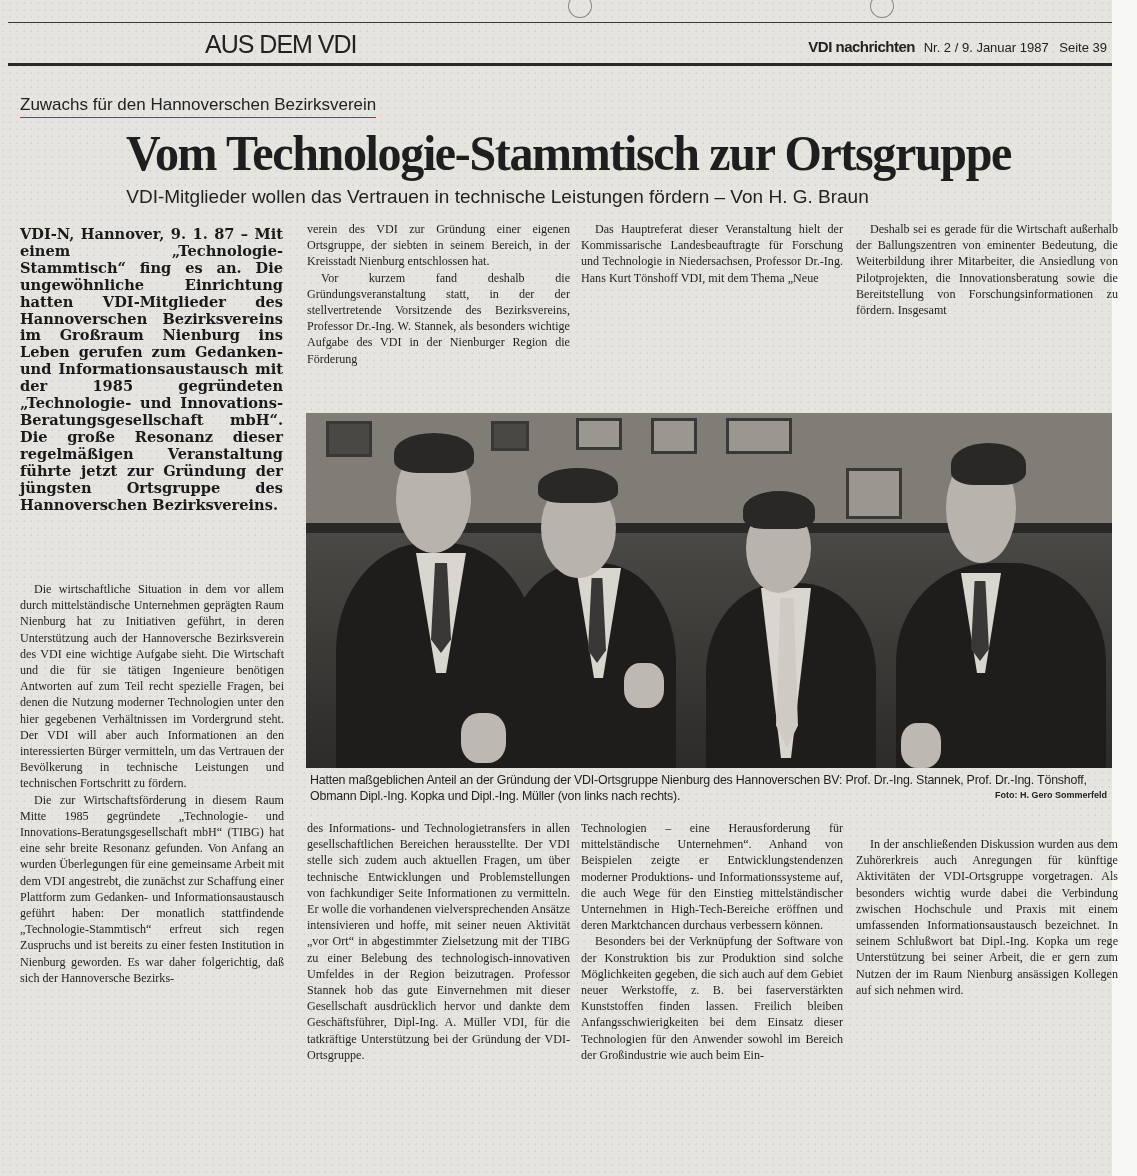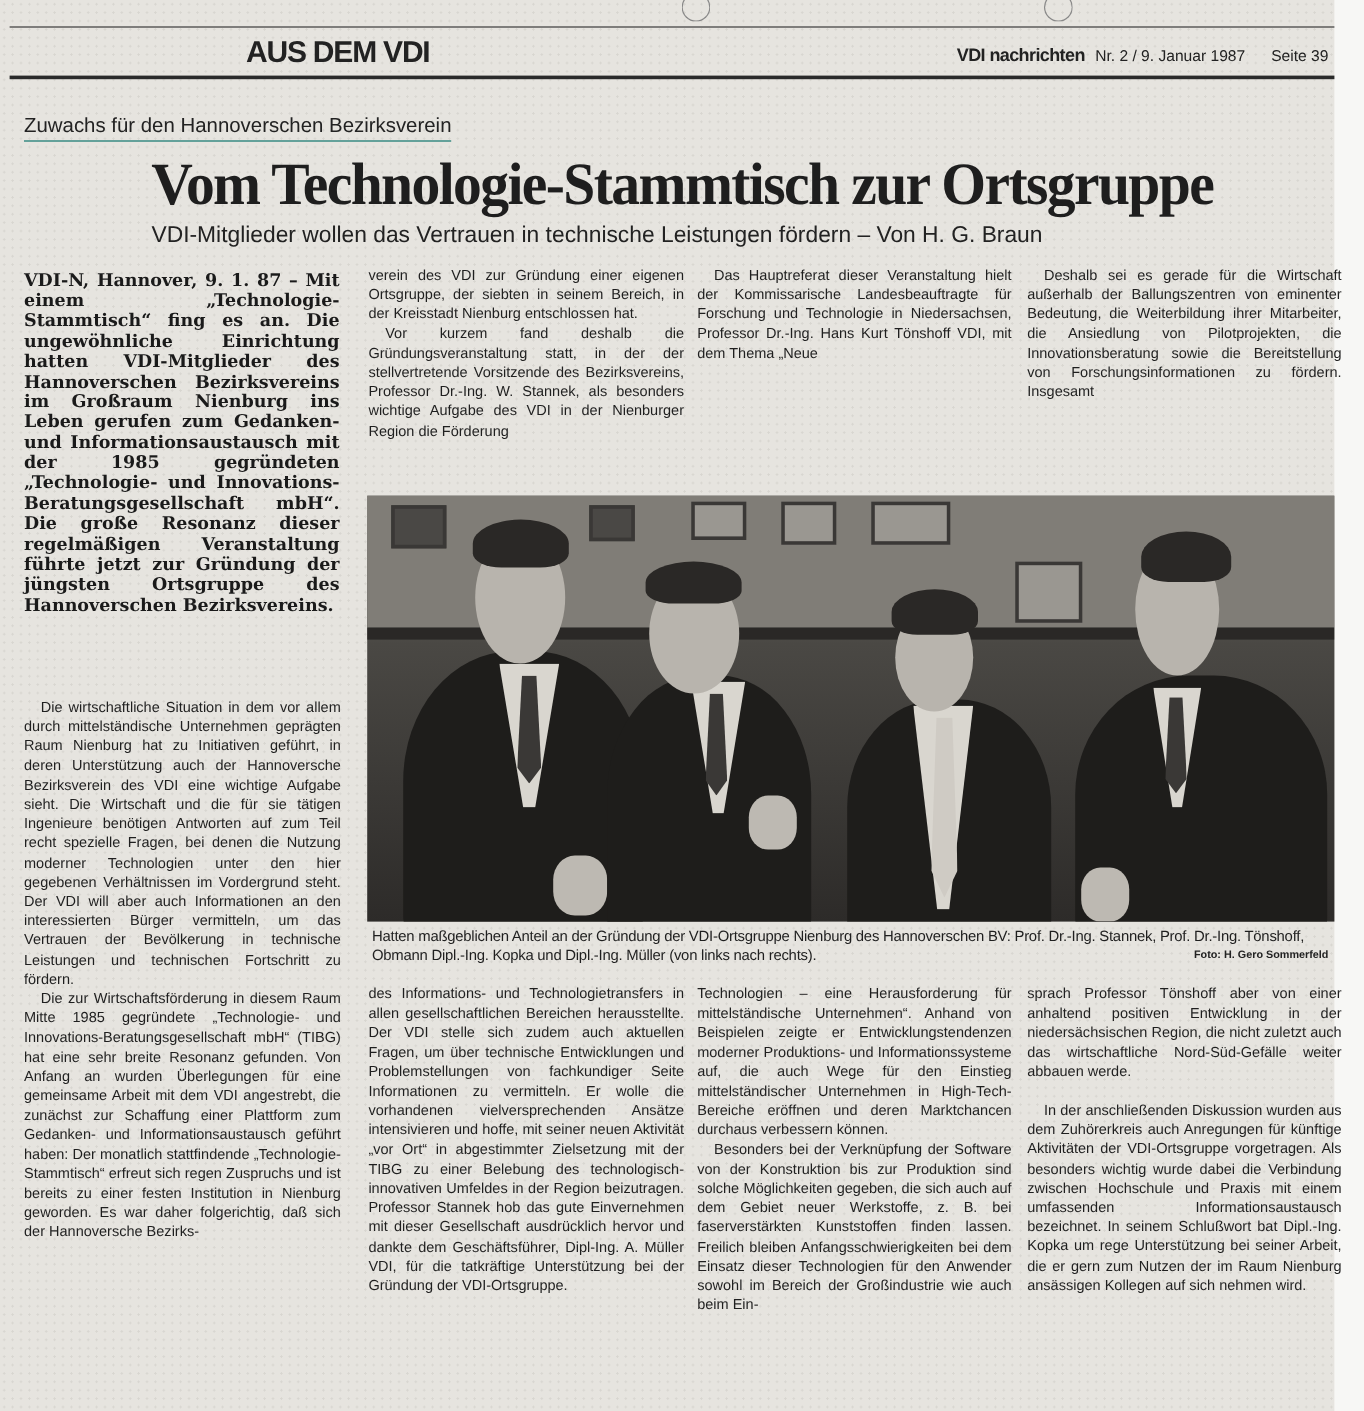--- a/index.html
+++ b/index.html
@@ -15,47 +15,47 @@
       background-image: radial-gradient(#d8d6d0 1px, transparent 1px);
       background-size: 7px 7px;
     }
     .right-edge {
       position: absolute; left: 1112px; top: 0; width: 25px; height: 1176px; background: #f7f7f5;
     }
     .hole { position:absolute; top:-6px; width:22px; height:22px; border:1px solid #888; border-radius:50%; border-top-color:transparent; }
     .rule-top { position:absolute; left:8px; width:1104px; top:22px; height:1px; background:#3a3a3a; }
     .masthead-section {
       position:absolute; left:205px; top:30px;
-      font-family: "Liberation Sans", sans-serif; font-size:25px; letter-spacing:-1px; font-weight:700;
+      font-family: "Liberation Sans", sans-serif; font-size:25px; letter-spacing:-1px; font-weight:400;
       color:#222;
     }
     .masthead-right {
       position:absolute; right:30px; top:38px;
       font-family: "Liberation Sans", sans-serif; font-size:13px; color:#222; white-space:nowrap;
     }
     .masthead-right .brand { font-weight:900; font-size:15px; letter-spacing:-0.5px; margin-right:5px; }
-    .masthead-right .page { margin-left:18px; }
+    .masthead-right .page { margin-left:7px; }
     .rule-mast { position:absolute; left:8px; width:1104px; top:63px; height:3px; background:#2a2a2a; }
     .kicker {
       position:absolute; left:20px; top:95px;
       font-family: "Liberation Sans", sans-serif; font-size:17px; color:#222;
       border-bottom:1px solid #0f766e; padding-bottom:2px;
     }
     .headline {
       position:absolute; left:0; width:1137px; top:124px; text-align:center;
       font-family: "Liberation Serif", serif; font-weight:bold; font-size:50px; letter-spacing:-1.4px; color:#1e1e1e;
       transform: scaleX(0.96); transform-origin:center;
     }
     .subhead {
       position:absolute; left:0; width:995px; top:186px; text-align:center;
       font-family: "Liberation Sans", sans-serif; font-size:19px; color:#222;
     }
     .col {
       position:absolute;
-      font-family: Liberation Sans, sans-serif; font-size:12.1px; line-height:16.2px;
+      font-family: Liberation Serif, serif; font-size:12.1px; line-height:16.2px;
       text-align: justify; color:#1f1f1f;
       hyphens: manual;
     }
     .col p { margin:0; text-indent: 0; }
     .col p.ind { text-indent: 14px; }
     .lead {
       position:absolute; left:20px; top:226px; width:263px;
       font-family: "DejaVu Serif", serif; font-weight:bold; font-size:14.6px; line-height:16.9px;
       text-align: justify; color:#1a1a1a;
     }
@@ -172,15 +172,14 @@
 <div class="credit">Foto: H. Gero Sommerfeld</div>
 
 <div class="col c2b">
   <p>des Informations- und Technologietransfers in allen gesellschaftlichen Bereichen herausstellte. Der VDI stelle sich zudem auch aktuellen Fragen, um über technische Entwicklungen und Problemstellungen von fachkundiger Seite Informationen zu vermitteln. Er wolle die vorhandenen vielversprechenden Ansätze intensivieren und hoffe, mit seiner neuen Aktivität „vor Ort“ in abgestimmter Zielsetzung mit der TIBG zu einer Belebung des technologisch-innovativen Umfeldes in der Region beizutragen. Professor Stannek hob das gute Einvernehmen mit dieser Gesellschaft ausdrücklich hervor und dankte dem Geschäftsführer, Dipl-Ing. A. Müller VDI, für die tatkräftige Unterstützung bei der Gründung der VDI-Ortsgruppe.</p>
 </div>
 <div class="col c3b">
   <p>Technologien – eine Herausforderung für mittelständische Unternehmen“. Anhand von Beispielen zeigte er Entwicklungstendenzen moderner Produktions- und Informationssysteme auf, die auch Wege für den Einstieg mittelständischer Unternehmen in High-Tech-Bereiche eröffnen und deren Marktchancen durchaus verbessern können.</p>
   <p class="ind">Besonders bei der Verknüpfung der Software von der Konstruktion bis zur Produktion sind solche Möglichkeiten gegeben, die sich auch auf dem Gebiet neuer Werkstoffe, z. B. bei faserverstärkten Kunststoffen finden lassen. Freilich bleiben Anfangsschwierigkeiten bei dem Einsatz dieser Technologien für den Anwender sowohl im Bereich der Großindustrie wie auch beim Ein-</p>
 </div>
 <div class="col c4b">
-  <p>sprach Professor Tönshoff aber von einer anhaltend positiven Entwicklung in der niedersächsischen Region, die nicht zuletzt auch das wirtschaftliche Nord-Süd-Gefälle weiter abbauen werde.</p>
   <p class="ind" style="margin-top:16px;">In der anschließenden Diskussion wurden aus dem Zuhörerkreis auch Anregungen für künftige Aktivitäten der VDI-Ortsgruppe vorgetragen. Als besonders wichtig wurde dabei die Verbindung zwischen Hochschule und Praxis mit einem umfassenden Informationsaustausch bezeichnet. In seinem Schlußwort bat Dipl.-Ing. Kopka um rege Unterstützung bei seiner Arbeit, die er gern zum Nutzen der im Raum Nienburg ansässigen Kollegen auf sich nehmen wird.</p>
 </div>
 
 </body></html>

